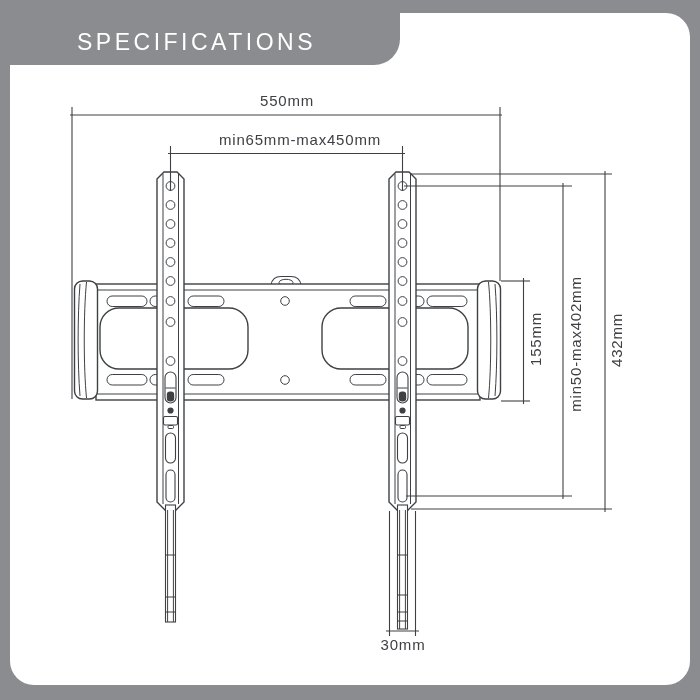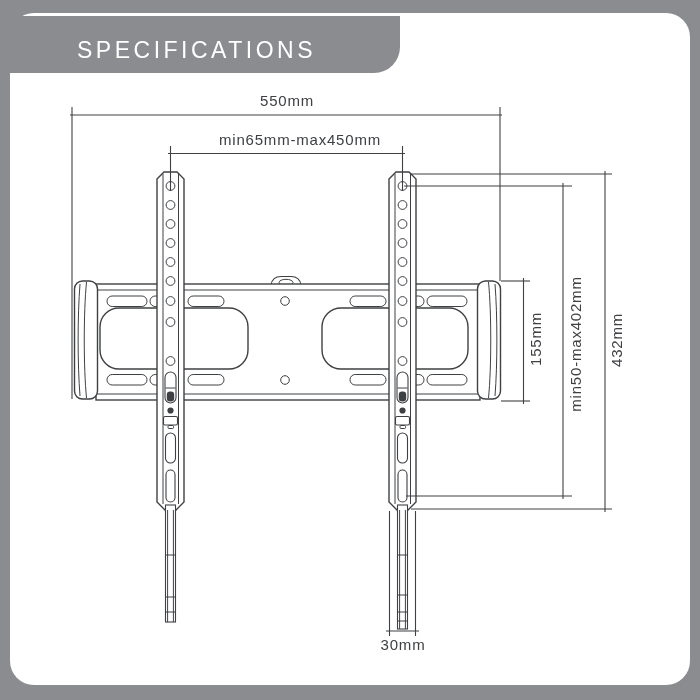--- a/index.html
+++ b/index.html
@@ -6,21 +6,21 @@
   body{
     width:700px;height:700px;position:relative;overflow:hidden;
     background:#8a8c8f;
     font-family:"Liberation Sans", sans-serif;
   }
   .card{
     position:absolute;left:10px;top:13px;width:680px;height:672px;
     background:#ffffff;border-radius:24px;
   }
   .header{
-    position:absolute;left:0;top:16px;width:400px;height:57px;
+    position:absolute;left:0;top:8px;width:400px;height:57px;
     background:#8a8c8f;border-radius:0 0 26px 0;z-index:5;
   }
   .header .title{
     position:absolute;left:77px;top:21px;
     color:#ffffff;font-size:23px;letter-spacing:3.5px;font-weight:400;
     white-space:nowrap;
   }
   svg.diagram{position:absolute;left:0;top:0;z-index:2;}
   .ln{fill:none;stroke:#3e4043;stroke-width:1.4px;}
   .ln-thin{fill:none;stroke:#3e4043;stroke-width:1px;}

